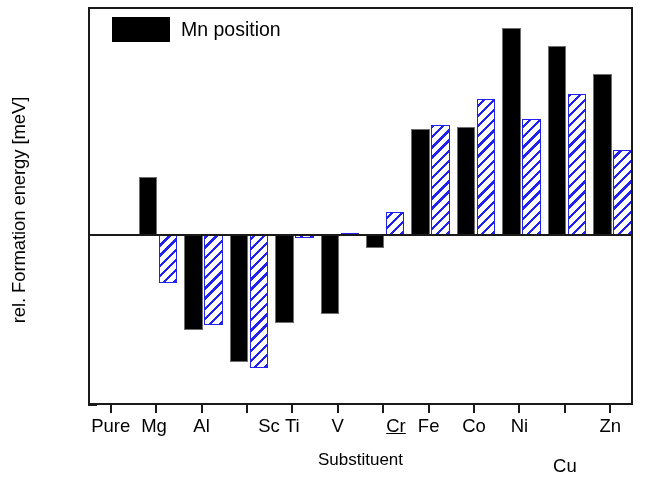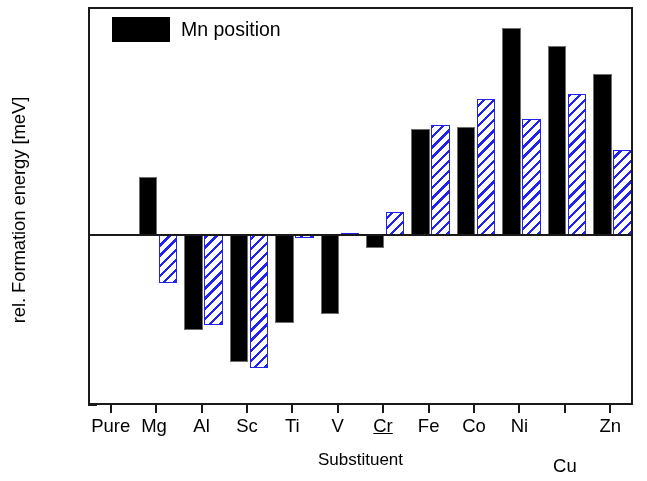--- a/index.html
+++ b/index.html
@@ -201,30 +201,30 @@
       <div class="xtick-top" style="left: 109.708px;"></div>
       <div class="xtick-label" style="left: 110.708px;">Pure</div>
       <div class="xtick" style="left: 155.125px;"></div>
       <div class="xtick-top" style="left: 155.125px;"></div>
       <div class="xtick-label" style="left: 154px;">Mg</div>
       <div class="xtick" style="left: 200.542px;"></div>
       <div class="xtick-top" style="left: 200.542px;"></div>
       <div class="xtick-label" style="left: 201.542px;">Al</div>
       <div class="xtick" style="left: 245.958px;"></div>
       <div class="xtick-top" style="left: 245.958px;"></div>
-      <div class="xtick-label" style="left: 246.958px;">Sc</div>
+      <div class="xtick-label" style="left: 246.958px; padding-left: 22px;">Sc</div>
       <div class="xtick" style="left: 291.375px;"></div>
       <div class="xtick-top" style="left: 291.375px;"></div>
       <div class="xtick-label" style="left: 292.375px;">Ti</div>
       <div class="xtick" style="left: 336.792px;"></div>
       <div class="xtick-top" style="left: 336.792px;"></div>
       <div class="xtick-label" style="left: 337.792px;">V</div>
       <div class="xtick" style="left: 382.208px;"></div>
       <div class="xtick-top" style="left: 382.208px;"></div>
-      <div class="xtick-label" style="left: 383px; text-decoration: underline;">Cr</div>
+      <div class="xtick-label" style="left: 396px; text-decoration: underline;">Cr</div>
       <div class="xtick" style="left: 427.625px;"></div>
       <div class="xtick-top" style="left: 427.625px;"></div>
       <div class="xtick-label" style="left: 428.625px;">Fe</div>
       <div class="xtick" style="left: 473.042px;"></div>
       <div class="xtick-top" style="left: 473.042px;"></div>
       <div class="xtick-label" style="left: 474.042px;">Co</div>
       <div class="xtick" style="left: 518.458px;"></div>
       <div class="xtick-top" style="left: 518.458px;"></div>
       <div class="xtick-label" style="left: 519.458px;">Ni</div>
       <div class="xtick" style="left: 563.875px;"></div>

